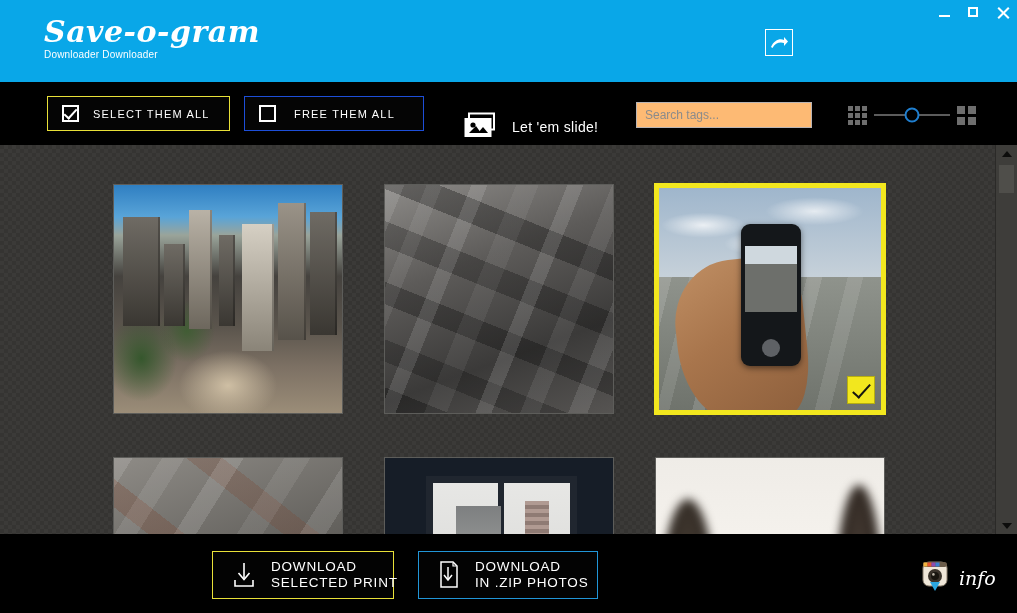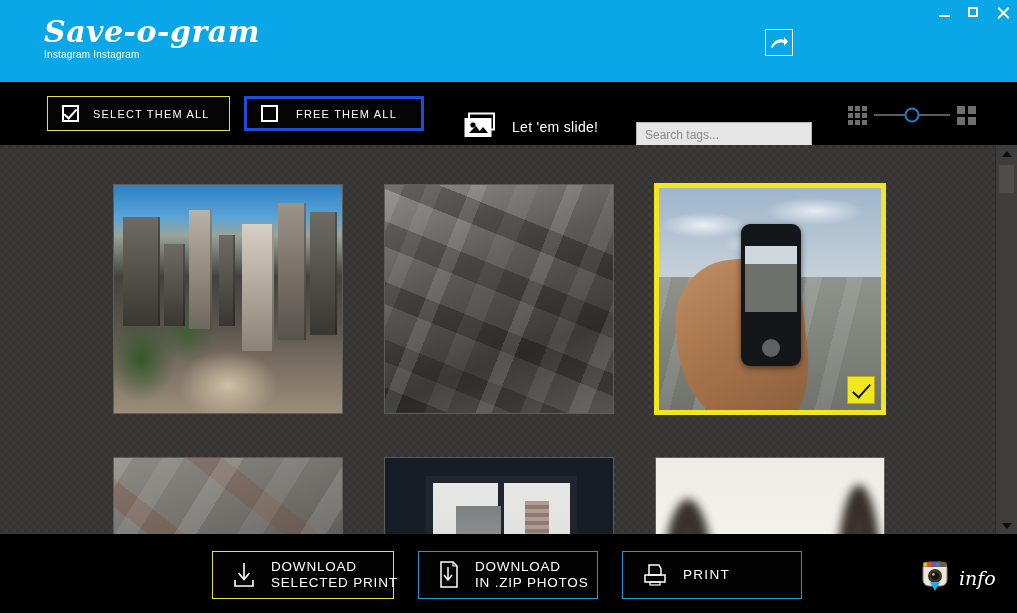--- a/index.html
+++ b/index.html
@@ -181,21 +181,21 @@
     white-space: nowrap;
   }
   #select-all-btn {
     left: 47px;
     width: 183px;
     border: 1px solid #e8e038;
   }
   #free-all-btn {
     left: 244px;
     width: 180px;
-    border: 3px solid #1d4ed8;
+    border: 1px solid #1d4ed8;
     justify-content: flex-start;
   }
   #free-all-btn .chk { margin-right: 18px; }
 
   .slide-group {
     position: absolute;
     left: 464px; top: 112px;
     display: flex;
     align-items: center;
     height: 30px;
@@ -205,24 +205,23 @@
     font-size: 14px;
     color: #ffffff;
     letter-spacing: 0.3px;
     white-space: nowrap;
   }
 
   .tagsearch {
     position: absolute;
     left: 636px; top: 102px;
     width: 176px; height: 26px;
-    background: #e5e5e5;
+    background: #fdba74;
     border: 1px solid #b9b4b4;
     box-sizing: border-box;
-    margin-top: 20px;
   }
   .tagsearch input {
     width: 100%; height: 100%;
     border: none; outline: none;
     background: transparent;
     box-sizing: border-box;
     padding: 0 8px;
     font-family: "Liberation Sans", sans-serif;
     font-size: 12px;
     color: #555;
@@ -546,21 +545,21 @@
   <div class="header">
 
     <div class="winbtns">
       <div class="winbtn min"></div>
       <div class="winbtn max"></div>
       <div class="winbtn close"></div>
     </div>
 
     <div class="logo">
       <div class="logo-title">Save-o-gram</div>
-      <div class="logo-sub">Instagram Instagram</div>
+      <div class="logo-sub">Downloader Downloader</div>
     </div>
 
 
     <div class="gobtn">
       <span>
         <svg width="20" height="16" viewBox="0 0 20 16">
           <path d="M2 12 C5 5, 11 3, 15 5 L15 2 L19 6.5 L15 11 L15 8 C11 6.5, 6 8, 3.5 13 Z" fill="#ffffff"></path>
         </svg>
       </span>
     </div>
@@ -720,30 +719,20 @@
         <path d="M7 15 L11 20 L15 15" stroke="#ffffff" stroke-width="1.5" fill="none"></path>
         <path d="M16 3 L16 6 L19.5 6" stroke="#ffffff" stroke-width="1.2" fill="none"></path>
       </svg>
     </span>
     <span class="btext">
       <span>DOWNLOAD</span><br>
       <span>IN .ZIP PHOTOS</span>
     </span>
   </div>
 
-  <div class="bbtn" id="print-btn">
-    <span class="bico">
-      <svg width="28" height="26" viewBox="0 0 28 26">
-        <path d="M8 3 L18 3 L20 7 L20 13 L8 13 Z" stroke="#ffffff" stroke-width="1.5" fill="none"></path>
-        <rect x="4" y="13" width="20" height="7" stroke="#ffffff" stroke-width="1.5" fill="none"></rect>
-        <rect x="9" y="20" width="10" height="3" stroke="#ffffff" stroke-width="1.2" fill="none"></rect>
-      </svg>
-    </span>
-    <span class="btext">PRINT</span>
-  </div>
 
   <div class="info-group">
     <span class="info-ico">
       <svg width="30" height="32" viewBox="0 0 30 32">
         <rect x="3" y="2" width="24" height="24" rx="6" fill="#efe6d8" stroke="#8a7f6e" stroke-width="1"></rect>
         <rect x="3" y="2" width="24" height="5" rx="2.5" fill="#6b5c4a"></rect>
         <rect x="3.5" y="2.5" width="4" height="4" fill="#f2b33d"></rect>
         <rect x="7.5" y="2.5" width="4" height="4" fill="#e8552d"></rect>
         <rect x="11.5" y="2.5" width="4" height="4" fill="#8d4ab0"></rect>
         <rect x="15.5" y="2.5" width="4" height="4" fill="#3c7fd0"></rect>

